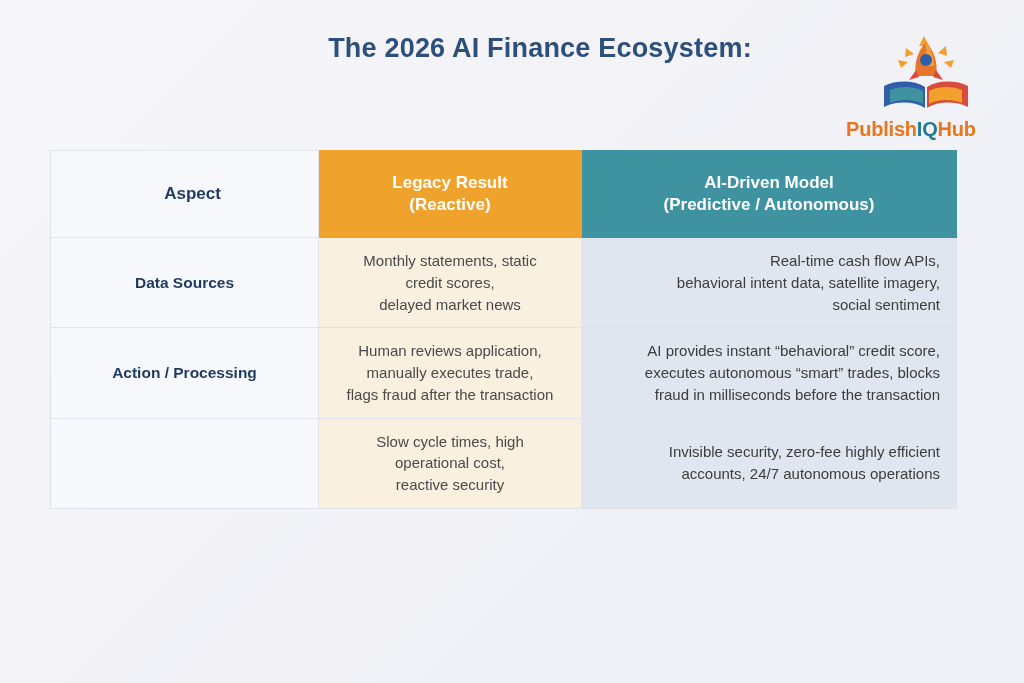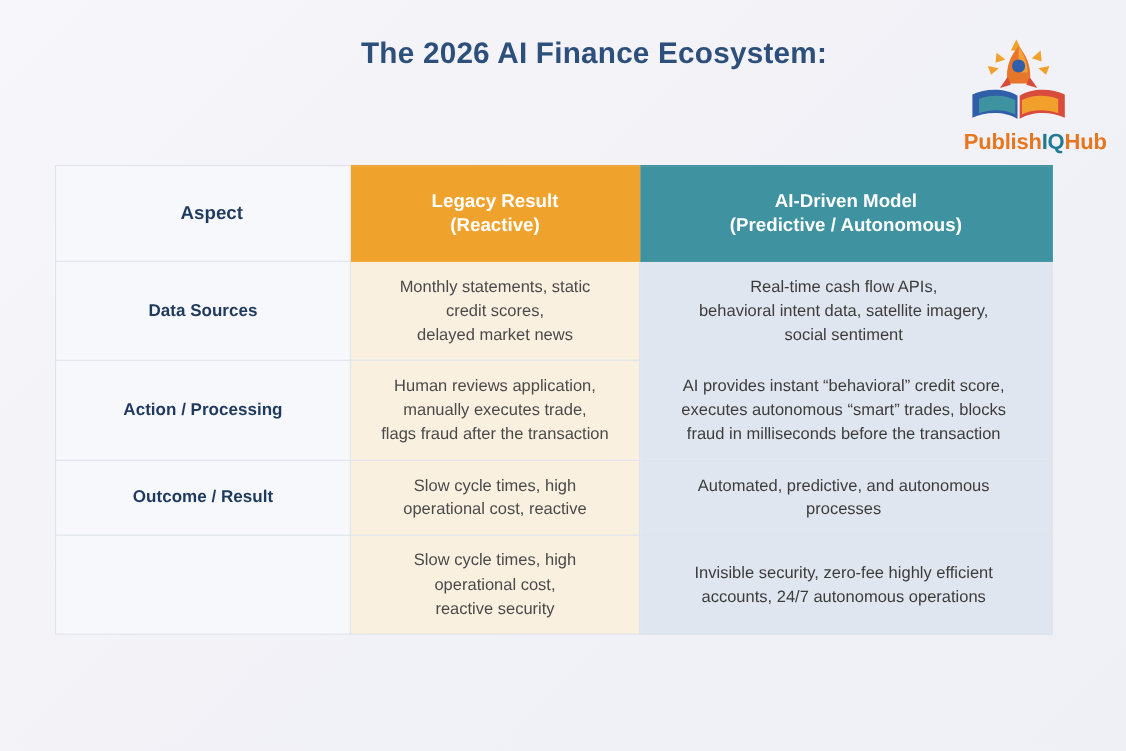--- a/index.html
+++ b/index.html
@@ -44,21 +44,21 @@
     line-height: 1.35;
     margin-top: 4px;
   }
 
   
   .logo {
     position: absolute;
     top: 34px;
     right: 18px;
     width: 160px;
-    text-align: right;
+    text-align: left;
   }
   .logo-mark {
     width: 100px;
     height: 80px;
     margin: 0 auto;
     position: relative;
   }
   .logo-text {
     margin-top: 4px;
     font-size: 20px;
@@ -129,21 +129,21 @@
     color: #4a4a4a;
     font-size: 15px;
     text-align: center;
     line-height: 1.45;
     margin-left: 44px;
   }
   td.ai {
     background: #e0e6f0;
     color: #3c3c3c;
     font-size: 15px;
-    text-align: center;
+    text-align: right;
     line-height: 1.45;
     padding-left: 12px;
   }
   .cell-line { display: block; }
 </style>
 </head>
 <body>
 
 <div class="slide">
 
@@ -220,31 +220,20 @@
           <span class="cell-line">manually executes trade,</span>
           <span class="cell-line">flags fraud after the transaction</span>
         </td>
         <td class="ai">
           <span class="cell-line">AI provides instant “behavioral” credit score,</span>
           <span class="cell-line">executes autonomous “smart” trades, blocks</span>
           <span class="cell-line">fraud in milliseconds before the transaction</span>
         </td>
       </tr>
       <tr>
-        <td class="aspect">Outcome / Result</td>
-        <td class="legacy">
-          <span class="cell-line">Slow cycle times, high</span>
-          <span class="cell-line">operational cost, reactive</span>
-        </td>
-        <td class="ai">
-          <span class="cell-line">Automated, predictive, and autonomous</span>
-          <span class="cell-line">processes</span>
-        </td>
-      </tr>
-      <tr>
         <td class="aspect"></td>
         <td class="legacy">
           <span class="cell-line">Slow cycle times, high</span>
           <span class="cell-line">operational cost,</span>
           <span class="cell-line">reactive security</span>
         </td>
         <td class="ai">
           <span class="cell-line">Invisible security, zero-fee highly efficient</span>
           <span class="cell-line">accounts, 24/7 autonomous operations</span>
         </td>

